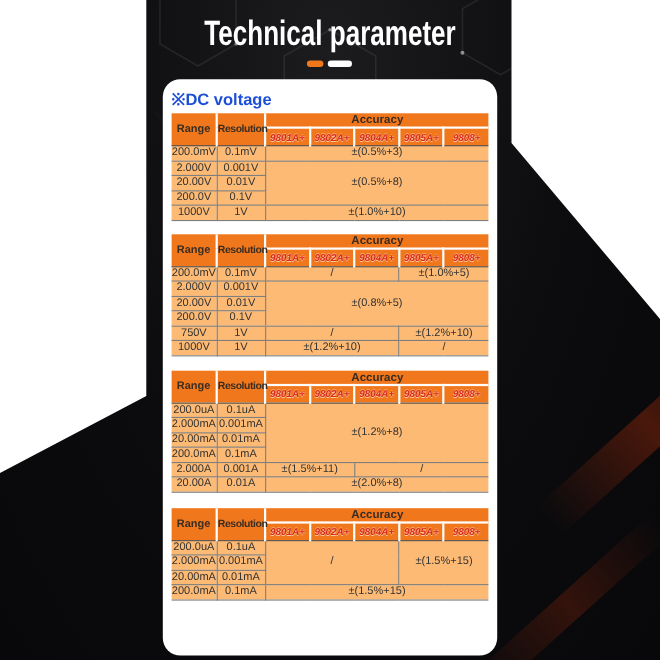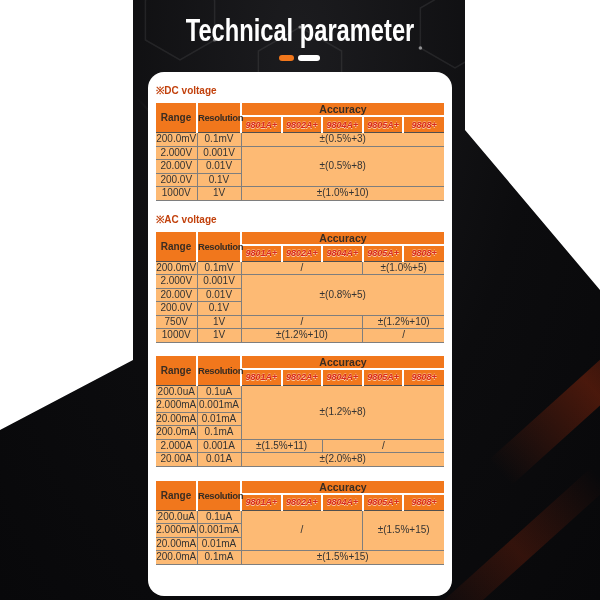--- a/index.html
+++ b/index.html
@@ -25,21 +25,21 @@
     color:#ffffff;font-size:32px;font-weight:bold;line-height:38px;
     transform:scaleX(.74);white-space:nowrap;}
   .title-underline{position:absolute;top:55px;left:279px;display:flex;}
   .u-orange{width:15px;height:6px;border-radius:3px;background:#F1771C;}
   .u-white{width:22px;height:6px;border-radius:3px;background:#ffffff;margin-left:4px;}
 
   
   .card{position:absolute;left:148px;top:72px;width:304px;height:524px;
     background:#ffffff;border-radius:16px;box-sizing:border-box;padding:12px 8px 0 8px;}
 
-  .sec-title{color:#c2410c;font-weight:bold;font-size:10px;line-height:14px;margin:0 0 5px 0;}
+  .sec-title{color:#1d4ed8;font-weight:bold;font-size:15px;line-height:14px;margin:0 0 5px 0;}
   .s2{margin-top:12px;}.s3{margin-top:13px;}.s4{margin-top:14px;}
 
   
   table.spec{width:100%;border-collapse:collapse;table-layout:fixed;}
   col.c-range{width:41px;}col.c-res{width:44px;}
   thead th{background:#F1771C;color:#3a2d22;font-weight:bold;padding:0;
     border-bottom:1px solid #4f4f4f;}
   th.hl{font-size:10px;}
   th.res{font-size:9.5px;letter-spacing:-.4px;}
   th.acc{height:12px;border-bottom:2px solid #ffffff;font-size:10.5px;}
@@ -132,21 +132,20 @@
           <tr>
             <td class="rg">1000V</td>
             <td class="rs">1V</td>
             <td colspan="5">±(1.0%+10)</td>
           </tr>
         </tbody>
       </table>
     </div>
 
     <div class="section s2">
-      <div class="sec-title">※AC voltage</div>
       <table class="spec">
         <colgroup>
             <col class="c-range">
             <col class="c-res">
             <col>
             <col>
             <col>
             <col>
             <col>
           </colgroup>

